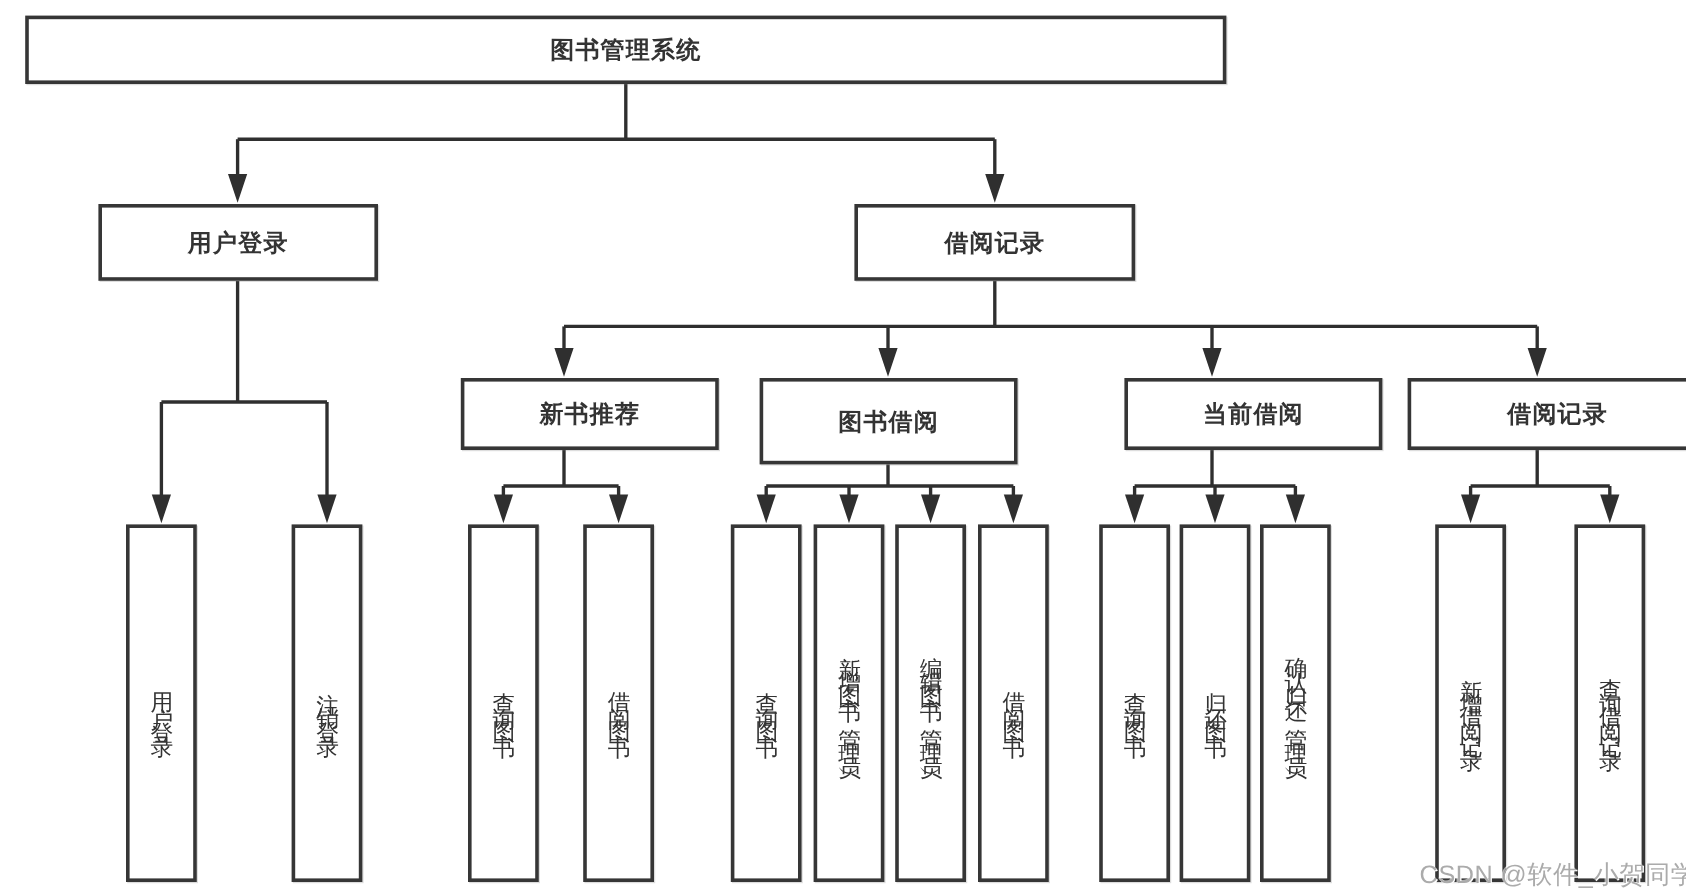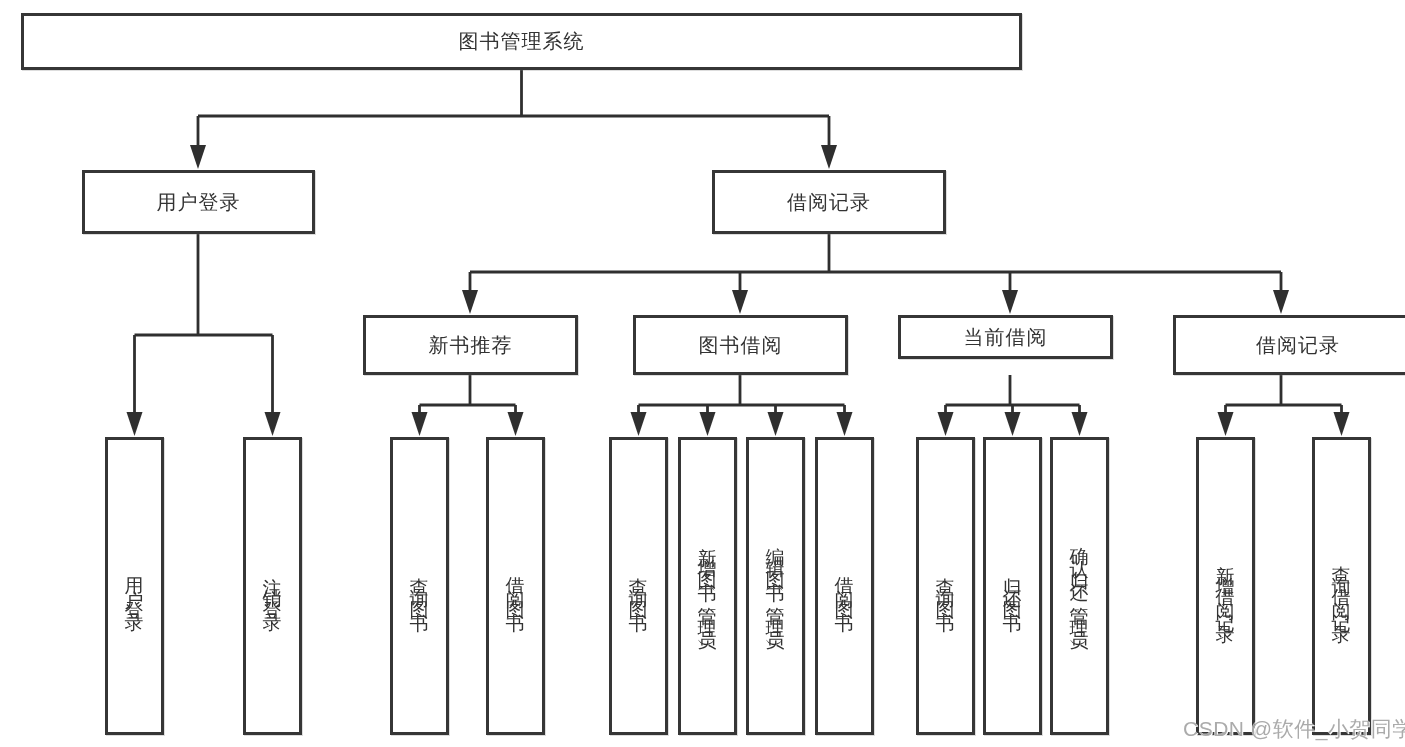--- a/index.html
+++ b/index.html
@@ -16,21 +16,21 @@
     box-sizing:border-box;
     border:3px solid #363636;
     background:#ffffff;
     color:#333333;
     display:flex;
     align-items:center;
     justify-content:center;
     z-index:2;
     box-shadow:1px 1px 0 rgba(120,120,120,0.25);
   }
-  .box.h{font-size:20px;letter-spacing:1px;}
+  .box.h{font-size:20px;letter-spacing:1px;font-weight:bold;}
   .box.v{
     writing-mode:vertical-rl;
     text-orientation:mixed;
     font-size:19px;
     letter-spacing:12px;
     line-height:1;
     text-align:center;
   }
   .watermark{
     position:absolute;
@@ -123,23 +123,23 @@
         <polygon points="1333.5,412 1349.5,412 1341.5,436" stroke="none"></polygon>
       </g>
     </g>
   </svg>
 
   <div class="box h" style="left:21px;top:13px;width:1001px;height:57px">图书管理系统</div>
 
   <div class="box h" style="left:82px;top:170px;width:233px;height:64px">用户登录</div>
   <div class="box h" style="left:712px;top:170px;width:234px;height:64px">借阅记录</div>
 
-  <div class="box h" style="left:363px;top:315px;width:215px;height:60px">新书推荐</div>
-  <div class="box h" style="left:633px;top:315px;width:215px;height:60px">图书借阅</div>
-  <div class="box h" style="left:898px;top:315px;width:215px;height:44px">当前借阅</div>
+  <div class="box h" style="left:384px;top:315px;width:215px;height:60px">新书推荐</div>
+  <div class="box h" style="left:633px;top:315px;width:215px;height:72px">图书借阅</div>
+  <div class="box h" style="left:937px;top:315px;width:215px;height:60px">当前借阅</div>
   <div class="box h" style="left:1173px;top:315px;width:250px;height:60px">借阅记录</div>
 
   <div class="box v" style="left:105px;top:437px;width:59px;height:298px">用户登录</div>
   <div class="box v" style="left:243px;top:437px;width:59px;height:298px">注销登录</div>
 
   <div class="box v" style="left:390px;top:437px;width:59px;height:298px">查询图书</div>
   <div class="box v" style="left:486px;top:437px;width:59px;height:298px">借阅图书</div>
 
   <div class="box v" style="left:609px;top:437px;width:59px;height:298px">查询图书</div>
   <div class="box v" style="left:678px;top:437px;width:59px;height:298px">新增图书（管理员）</div>

